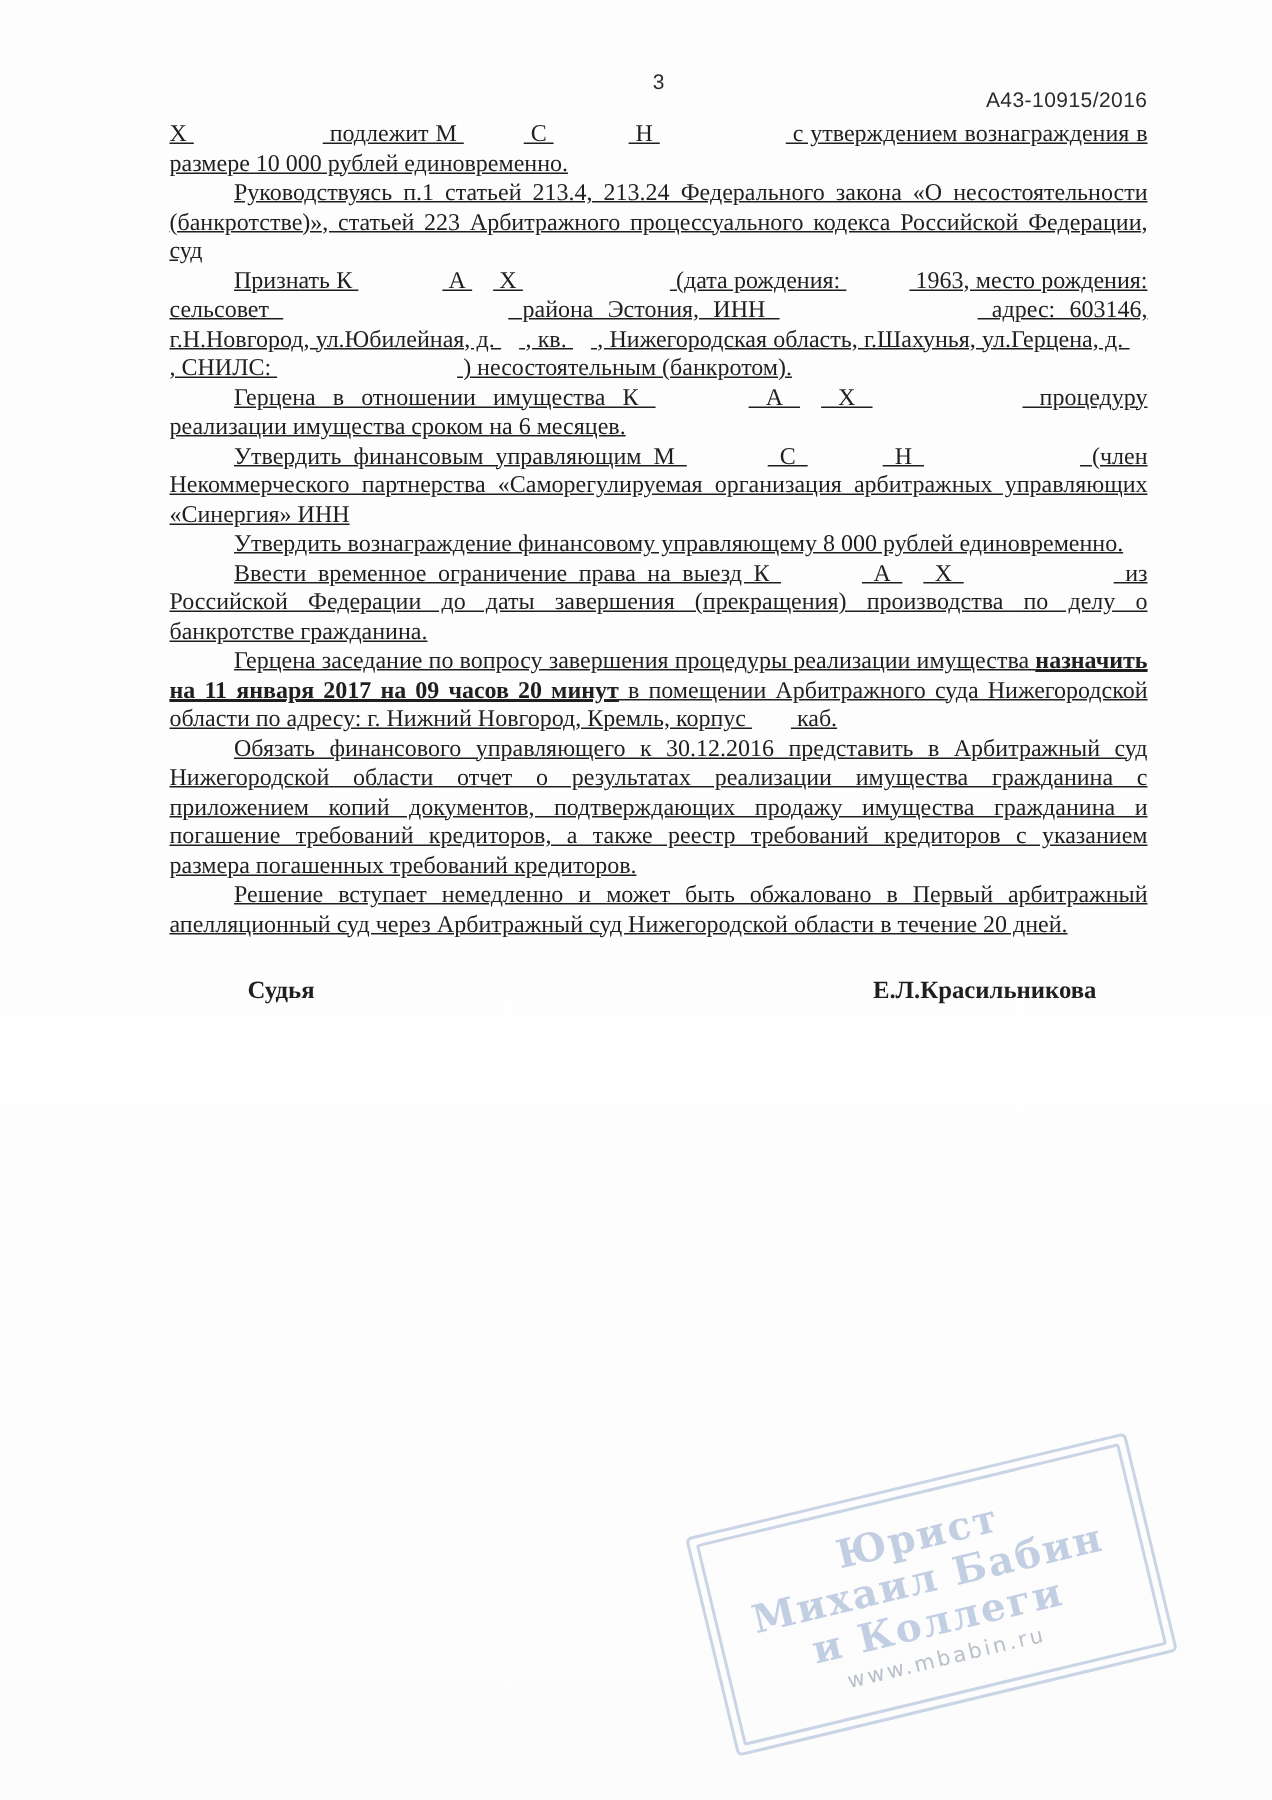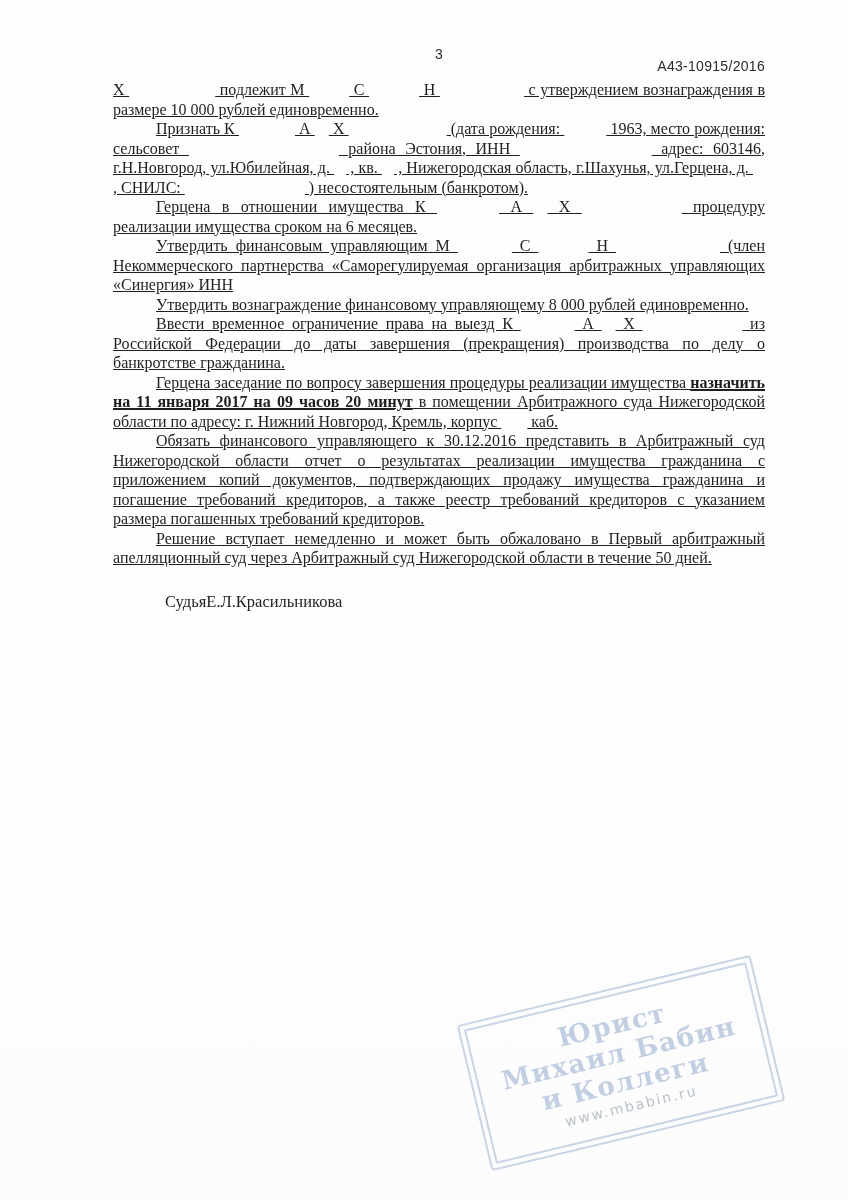--- a/index.html
+++ b/index.html
@@ -33,22 +33,22 @@
   .para.indent { text-indent: 43px; }
   .para.heading {
     text-align: center; text-indent: 0;
     font-weight: bold; font-size: 17px; letter-spacing: 0.5px;
   }
   .gap { display: inline-block; height: 1px; }
   .b { font-weight: bold; }
   .u { text-decoration: underline; text-decoration-thickness: 1.5px; }
   .signature {
     margin-top: 24px;
-    display: flex; 
-    font-weight: normal; font-size: 16.5px;
+    display: flex; justify-content: space-between;
+    font-weight: bold; font-size: 16.5px;
   }
   .signature .role { margin-left: 52px; }
   .signature .name { margin-right: 34px; }
   
   .stamp {
     position: absolute; left: 470px; top: 988px;
     width: 302px; height: 150px;
     transform: rotate(-13.5deg);
     border: 2px solid var(--stamp-border, #c9d4e5);
     border-radius: 4px;
@@ -87,28 +87,29 @@
 <div class="page">
 
   <div class="header">
     <span class="page-num">3</span>
     <span class="case-num">А43-10915/2016</span>
   </div>
 
   <div class="doc-body">
 
     <p class="para"><span class="">Х </span><span class="gap" style="width: 86px;"></span><span class=""> подлежит М </span><span class="gap" style="width: 40px;"></span><span class=""> С </span><span class="gap" style="width: 50px;"></span><span class=""> Н </span><span class="gap" style="width: 84px;"></span><span class=""> с утверждением вознаграждения в размере 10 000 рублей единовременно.</span></p>
+      <p class="para indent"><span class="">Руководствуясь п.1 статьей 213.4, 213.24 Федерального закона «О несостоятельности (банкротстве)», статьей 223 Арбитражного процессуального кодекса Российской Федерации, суд</span></p>
       <p class="para indent"><span class="">Признать К </span><span class="gap" style="width: 56px;"></span><span class=""> А </span><span class="gap" style="width: 14px;"></span><span class=""> Х </span><span class="gap" style="width: 98px;"></span><span class=""> (дата рождения: </span><span class="gap" style="width: 42px;"></span><span class=""> 1963, место рождения: сельсовет </span><span class="gap" style="width: 150px;"></span><span class=""> района Эстония, ИНН </span><span class="gap" style="width: 132px;"></span><span class=""> адрес: 603146, г.Н.Новгород, ул.Юбилейная, д. </span><span class="gap" style="width: 12px;"></span><span class=""> , кв. </span><span class="gap" style="width: 12px;"></span><span class=""> , Нижегородская область, г.Шахунья, ул.Герцена, д. </span><span class="gap" style="width: 12px;"></span><span class=""> , СНИЛС: </span><span class="gap" style="width: 120px;"></span><span class=""> ) несостоятельным (банкротом).</span></p>
       <p class="para indent"><span class="">Герцена в отношении имущества К </span><span class="gap" style="width: 62px;"></span><span class=""> А </span><span class="gap" style="width: 14px;"></span><span class=""> Х </span><span class="gap" style="width: 100px;"></span><span class=""> процедуру реализации имущества сроком на 6 месяцев.</span></p>
       <p class="para indent"><span class="">Утвердить финансовым управляющим М </span><span class="gap" style="width: 54px;"></span><span class=""> С </span><span class="gap" style="width: 50px;"></span><span class=""> Н </span><span class="gap" style="width: 104px;"></span><span class=""> (член Некоммерческого партнерства «Саморегулируемая организация арбитражных управляющих «Синергия» ИНН</span></p>
       <p class="para indent"><span class="">Утвердить вознаграждение финансовому управляющему 8 000 рублей единовременно.</span></p>
       <p class="para indent"><span class="">Ввести временное ограничение права на выезд К </span><span class="gap" style="width: 54px;"></span><span class=""> А </span><span class="gap" style="width: 14px;"></span><span class=""> Х </span><span class="gap" style="width: 100px;"></span><span class=""> из Российской Федерации до даты завершения (прекращения) производства по делу о банкротстве гражданина.</span></p>
       <p class="para indent"><span class="">Герцена заседание по вопросу завершения процедуры реализации имущества </span><span class="b u">назначить на 11 января 2017 на 09 часов 20 минут</span><span class=""> в помещении Арбитражного суда Нижегородской области по адресу: г. Нижний Новгород, Кремль, корпус </span><span class="gap" style="width: 26px;"></span><span class=""> каб.</span></p>
       <p class="para indent"><span class="">Обязать финансового управляющего к 30.12.2016 представить в Арбитражный суд Нижегородской области отчет о результатах реализации имущества гражданина с приложением копий документов, подтверждающих продажу имущества гражданина и погашение требований кредиторов, а также реестр требований кредиторов с указанием размера погашенных требований кредиторов.</span></p>
-      <p class="para indent"><span class="">Решение вступает немедленно и может быть обжаловано в Первый арбитражный апелляционный суд через Арбитражный суд Нижегородской области в течение 50 дней.</span></p>
+      <p class="para indent"><span class="">Решение вступает немедленно и может быть обжаловано в Первый арбитражный апелляционный суд через Арбитражный суд Нижегородской области в течение 20 дней.</span></p>
       <div class="signature">
       <span class="role">Судья</span>
       <span class="name">Е.Л.Красильникова</span>
     </div>
   </div>
 
   <div class="stamp">
     <div class="stamp-inner">
       <div class="stamp-line">Юрист</div>
       <div class="stamp-line">Михаил Бабин</div>

